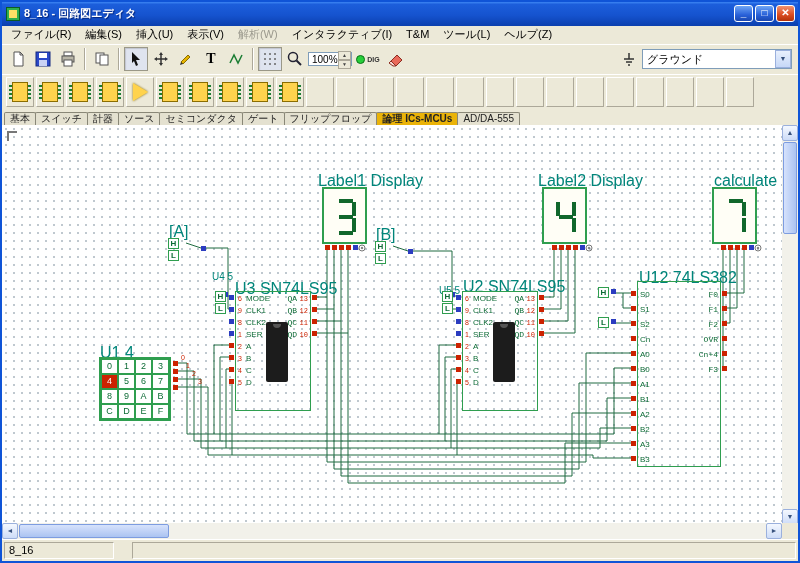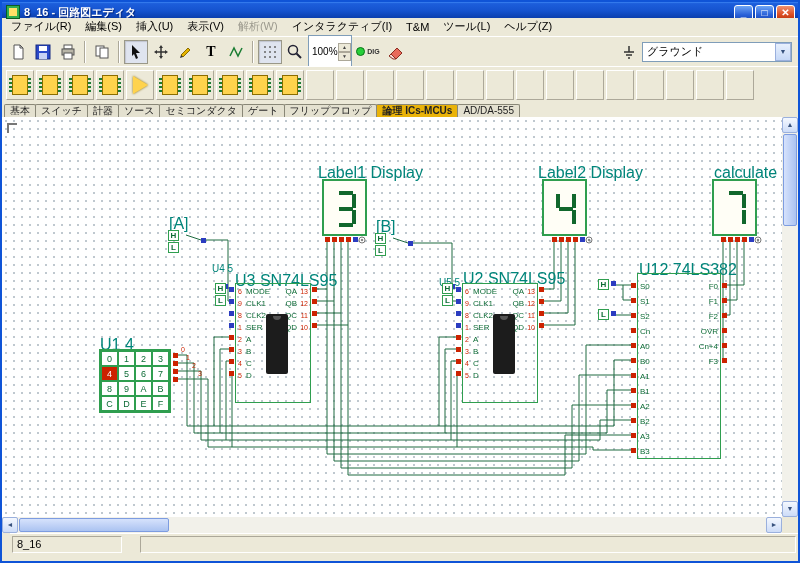--- a/index.html
+++ b/index.html
@@ -2,40 +2,40 @@
 <html><head>
 <meta charset="utf-8">
 <style>
   * { box-sizing: border-box; margin: 0; padding: 0; }
   html,body { width:800px; height:563px; overflow:hidden; }
   body { font-family:"Liberation Sans", sans-serif; background:#ece9d8; }
 
   .window { width:800px; height:563px; border:2px solid #0f54d7; display:flex; flex-direction:column; background:#ece9d8; }
 
   
-  .titlebar { height:16px; background:linear-gradient(180deg,#3c85f3 0%,#1c5edb 10%,#1553cf 55%,#0b3fae 100%);
-    display:flex; align-items:flex-start; padding:3px 3px; color:#fff; }
+  .titlebar { height:24px; background:linear-gradient(180deg,#3c85f3 0%,#1c5edb 10%,#1553cf 55%,#0b3fae 100%);
+    display:flex; align-items:center; padding:3px 3px; color:#fff; }
   .titlebar .appicon { width:14px; height:14px; margin:0 4px 0 1px; background:#2fae4f; border:1px solid #0c5c22; position:relative; }
   .titlebar .appicon::before { content:""; position:absolute; left:2px; top:2px; right:2px; bottom:2px; background:#ffe066; }
   .title-text { font-size:11px; font-weight:bold; flex:1; text-shadow:1px 1px 1px #00237a; white-space:nowrap; }
   .winbtn { width:19px; height:17px; margin-left:2px; border:1px solid #fff; border-radius:3px; font-size:10px; line-height:14px;
     text-align:center; color:#fff; font-weight:bold; background:linear-gradient(180deg,#6ea5f5,#2860d8 60%,#1a47b0); }
   .winbtn.close { background:linear-gradient(180deg,#f0926f,#dd4f24 55%,#b33108); }
 
   
   .menubar { height:18px; display:flex; align-items:center; font-size:11px; padding-left:2px; background:#ece9d8; border-bottom:1px solid #ece9d8; }
   .menuitem { padding:11px 7px; color:#000; }
   .menuitem.disabled { color:#9c9a8e; }
 
   
   .toolbar1 { height:30px; display:flex; align-items:center; padding:0 4px; gap:1px; border-top:1px solid #fff; background:#ece9d8; }
   .tbtn { width:24px; height:24px; display:flex; align-items:center; justify-content:center; border:1px solid transparent; }
   .tbtn.pressed { border:1px solid #9a9888; background:#dfe4ef; box-shadow:inset 1px 1px 1px #c0c4cf; }
   .tsep { width:2px; height:22px; border-left:1px solid #aca899; border-right:1px solid #fff; margin:0 3px; }
-  .spinner { width:44px; height:33px; background:#fff; border:1px solid #7f9db9; display:flex; align-items:center; }
+  .spinner { width:44px; height:14px; background:#fff; border:1px solid #7f9db9; display:flex; align-items:center; }
   .spinner .val { flex:1; font-size:10px; padding-left:3px; }
   .spinner .arrows { width:13px; height:17px; display:flex; flex-direction:column; }
   .spinner .arrows div { flex:1; font-size:5px; line-height:7px; text-align:center; background:#ece9d8; border:1px solid #aca899; color:#444; }
   .digbtn { width:30px; height:24px; display:flex; align-items:center; justify-content:center; gap:2px; border:1px solid transparent; }
   .digled { width:9px; height:9px; border-radius:50%; background:#27cf3a; border:1px solid #0a7318; }
   .digtext { font-size:7px; font-weight:bold; color:#333; }
   .tspacer { flex:1; }
   .combobox { width:150px; height:20px; background:#fff; border:1px solid #7f9db9; display:flex; align-items:center; margin-right:2px; }
   .combobox .cval { flex:1; font-size:11px; padding-left:4px; white-space:nowrap; overflow:hidden; }
   .combobox .cbtn { width:16px; height:18px; background:linear-gradient(180deg,#e8f0fd,#c6d8f7); border:1px solid #9ab0dd; font-size:7px; line-height:16px; text-align:center; color:#35507c; }
@@ -82,39 +82,39 @@
   .kcell { border:1px solid #2f9e4f; font-size:9px; color:#0c6b35; display:flex; align-items:center; justify-content:center; }
   .kcell.active { background:#cc2200; color:#fff; }
 
   .ic-box { position:absolute; border:1px solid #2f9e4f; }
   .lpins { position:absolute; left:2px; top:1px; }
   .rpins { position:absolute; right:2px; top:1px; }
   .prow { height:12px; display:flex; align-items:center; font-size:8px; }
   .prow15 { height:15px; display:flex; align-items:center; font-size:8px; }
   .prow .pnum, .prow15 .pnum { color:#cc2200; font-size:7px; width:8px; }
   .prow .pname, .prow15 .pname { color:#0c6b35; }
-  .rrow { justify-content:flex-end; }
+  .rrow { justify-content:flex-end;font-family:Liberation Mono, monospace; }
   .rrow .pnum { text-align:right; width:10px; margin-left:1px; }
   .dip { position:absolute; width:22px; height:60px; background:#1c1c1c; border-radius:2px; }
   .dip::before { content:""; position:absolute; left:7px; top:2px; width:8px; height:4px; border-radius:0 0 4px 4px; background:#555; }
 
   .hlbox { position:absolute; width:11px; height:11px; border:1px solid #2f9e4f; background:#fff; color:#0c6b35;
     font-size:8px; line-height:9px; text-align:center; font-weight:bold; }
 
   
   .vscroll { position:absolute; right:0; top:0; width:16px; height:400px; background:#f2f1ea; }
   .hscroll { position:absolute; left:0; bottom:0; width:780px; height:16px; background:#f2f1ea; }
   .sbtn { position:absolute; width:16px; height:16px; background:linear-gradient(180deg,#f4f8ff,#cddcf8); border:1px solid #9ab0dd;
     font-size:7px; line-height:14px; text-align:center; color:#39537f; border-radius:2px; }
   .vthumb { position:absolute; left:1px; top:17px; width:14px; height:92px; background:linear-gradient(90deg,#d6e2fc,#abc3f1); border:1px solid #7d9ce0; border-radius:2px; }
   .hthumb { position:absolute; top:1px; left:17px; width:150px; height:14px; background:linear-gradient(180deg,#d6e2fc,#abc3f1); border:1px solid #7d9ce0; border-radius:2px; }
   .corner { position:absolute; right:0; bottom:0; width:16px; height:16px; background:#ece9d8; }
 
   
-  .statusbar { height:22px; display:flex; gap:18px; padding:2px; background:#ece9d8; border-top:1px solid #fff;margin-left:8px; }
+  .statusbar { height:22px; display:flex; gap:18px; padding:2px; background:#ece9d8; border-top:1px solid #fff; }
   .scell1 { width:110px; font-size:11px; padding:1px 4px; border:1px solid; border-color:#aca899 #fff #fff #aca899; }
   .scell2 { flex:1; border:1px solid; border-color:#aca899 #fff #fff #aca899; }
 
   .icon-svg { display:block; }
 </style>
 </head>
 <body>
 
 <div class="window">
 

